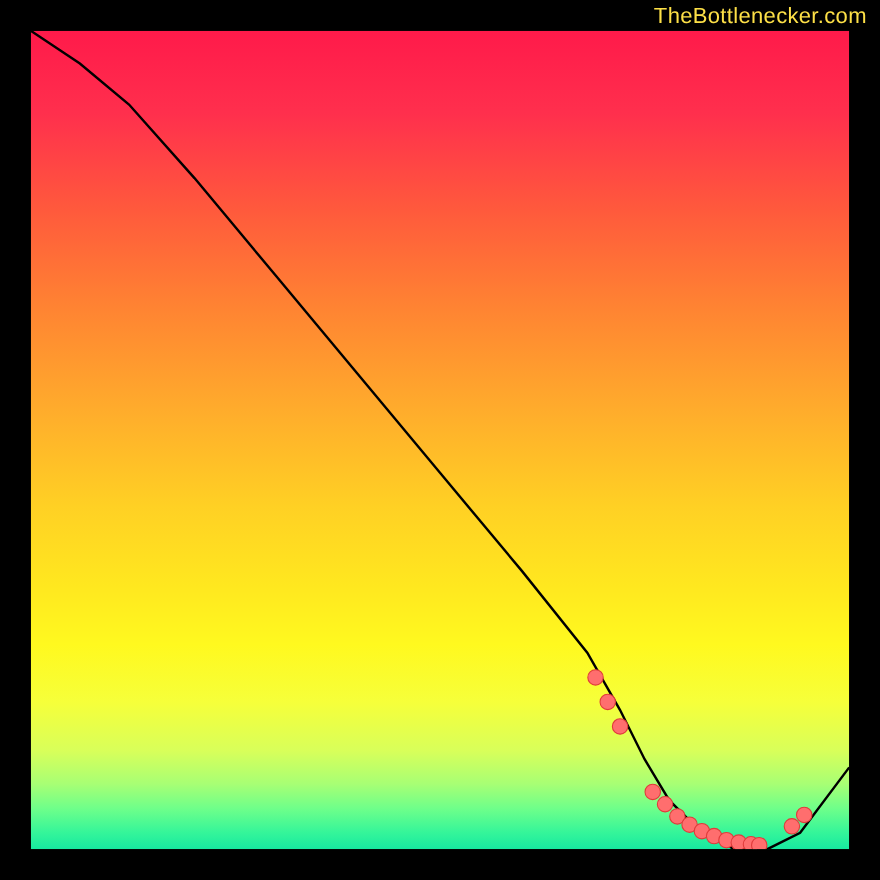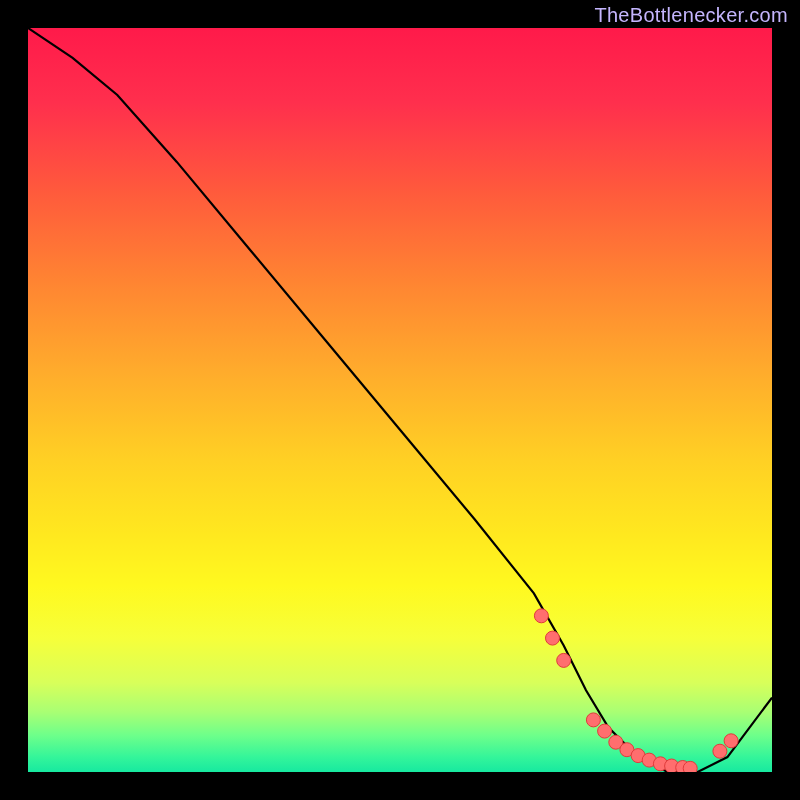--- a/index.html
+++ b/index.html
@@ -8,21 +8,21 @@
     height: 800px;
     background: #000;
     position: relative;
     overflow: hidden;
     font-family: Arial, Helvetica, sans-serif;
   }
   .attribution {
     position: absolute;
     top: 4px;
     right: 12px;
-    color: #c4b5fd;
+    color: #fde047;
     font-size: 20px;
     font-weight: 400;
     letter-spacing: 0.3px;
     z-index: 10;
   }
   .plot-area {
     position: absolute;
     left: 28px;
     top: 28px;
     width: 744px;

